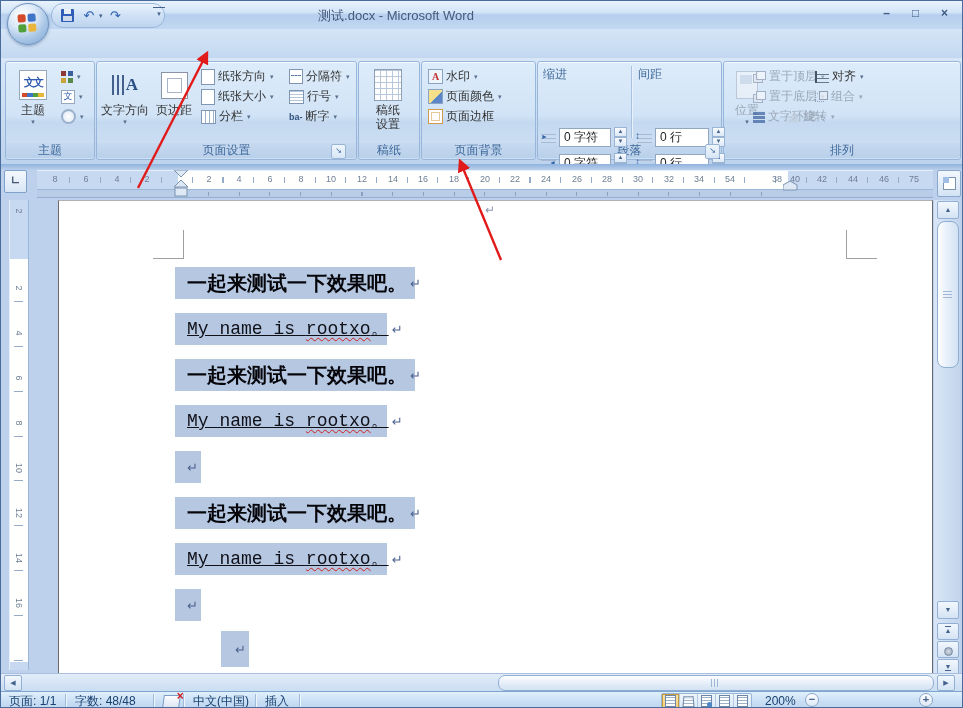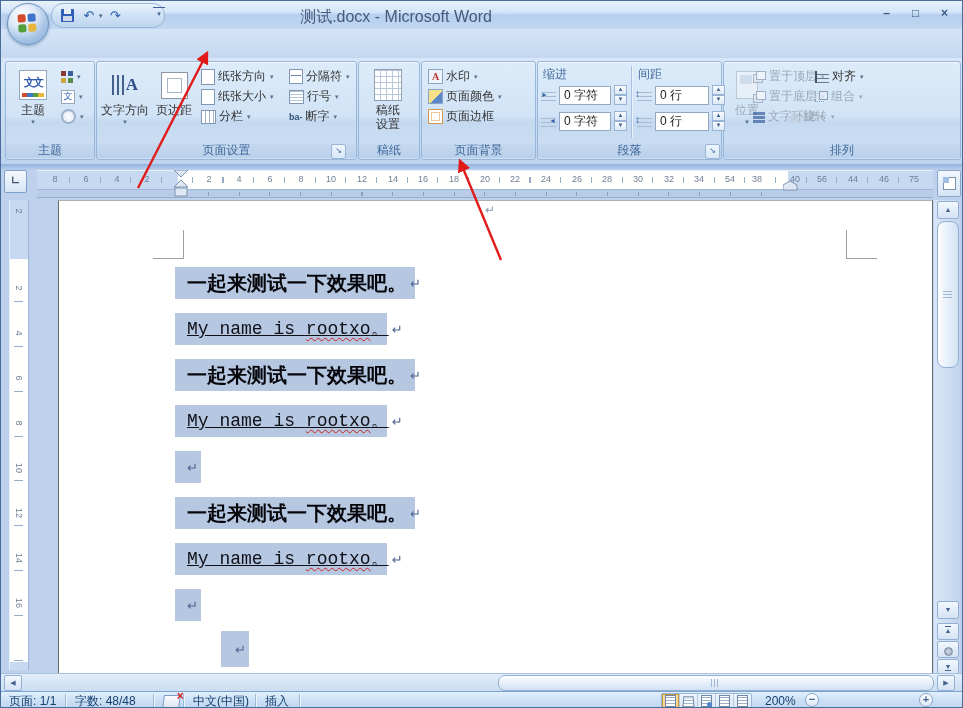--- a/index.html
+++ b/index.html
@@ -19,21 +19,21 @@
   #orblogo i:nth-child(3){background:#52a03c;}#orblogo i:nth-child(4){background:#e8b63c;}
   #qat{left:50px;top:2px;height:23px;width:100px;border-radius:12px;
     background:linear-gradient(#eaf3fd,#cfe1f5 50%,#bed5ef);border:1px solid #9ab6db;
     display:flex;align-items:center;padding:0 6px;gap:4px;}
   .qbtn{width:18px;height:18px;display:flex;align-items:center;justify-content:center;font-size:13px;color:#2f63b0;}
   .floppy{width:13px;height:13px;background:#2e5eb8;border-radius:1px;position:relative;}
   .floppy:before{content:"";position:absolute;left:3px;top:0;width:7px;height:5px;background:#e8eef6;}
   .floppy:after{content:"";position:absolute;left:2px;bottom:1px;width:9px;height:5px;background:#cdd9ea;}
   .qdd{font-size:7px;color:#44628c;margin-left:-3px;}
   #qatmore{left:152px;top:6px;width:12px;height:14px;color:#44628c;font-size:7px;text-align:center;border-top:1px solid #44628c;line-height:12px;}
-  #title{left:0;top:6px;width:790px;text-align:center;font-size:16px;color:#44597c;}
+  #title{left:0;top:6px;width:790px;text-align:center;font-size:13px;color:#44597c;}
   #wincontrols{right:6px;top:4px;display:flex;gap:2px;}
   .tbtn{width:27px;height:18px;text-align:center;font-size:12px;line-height:17px;color:#3c5a84;font-weight:bold;}
   
   #tabrow{left:0;top:28px;width:963px;height:29px;
     background:linear-gradient(#d5e5f7,#c3d8f0);border-bottom:1px solid #9cbbe0;}
   #docicon{left:56px;top:33px;width:14px;height:18px;background:#fff;border:1px solid #6888b0;
     font:bold 9px/16px "Liberation Sans",sans-serif;color:#2b5797;text-align:center;}
   .tab{position:absolute;top:30px;height:26px;line-height:26px;padding:0 12px;font-size:13px;color:#15428b;text-align:center;}
   .tab.active{background:linear-gradient(#fdfeff,#f1f7fe 55%,#e2edfa);border:1px solid #8fb0dd;border-bottom:none;
     border-radius:3px 3px 0 0;top:29px;height:28px;}
@@ -53,21 +53,21 @@
   .bigbtn .bicon{height:36px;display:flex;align-items:center;justify-content:center;margin-top:2px;}
   .bigbtn .blbl{line-height:14px;}
   .bigbtn .bdd{font-size:7px;color:#58718f;line-height:9px;}
   .srow{position:absolute;height:19px;display:flex;align-items:center;gap:3px;font-size:12px;color:#333;white-space:nowrap;}
   .dd{font-size:7px;color:#58718f;margin-left:1px;}
   .dis,.dis .dd{color:#9aa7b8;}
   .dlg{position:absolute;width:13px;height:13px;border:1px solid #9ab4d6;border-radius:2px;
     color:#3f6899;font-size:8px;line-height:11px;text-align:center;background:linear-gradient(#eef5fc,#d8e7f6);}
   .vdiv{position:absolute;width:1px;background:#aac2e0;box-shadow:1px 0 0 #e8f1fa;}
   .sublbl{position:absolute;font-size:12px;color:#3f6899;}
-  .spinwrap{position:absolute;display:flex;align-items:center;gap:3px;}
+  .spinwrap{position:absolute;display:flex;align-items:center;gap:3px;margin-top:42px;}
   .spinbox{height:15px;border:1px solid #91a7c2;background:#fff;font-size:12px;color:#222;padding:1px 4px;line-height:14px;}
   .spinarr{display:flex;flex-direction:column;}
   .spinarr i{font-style:normal;font-size:6px;line-height:7px;width:11px;height:8px;text-align:center;color:#44628c;
     background:linear-gradient(#f8fbfe,#dde9f6);border:1px solid #9ab4d6;}
   
   .ic{display:inline-block;flex:none;}
   .ic-theme{width:26px;height:28px;background:#fff;border:1px solid #98a8bc;position:relative;
     font:bold 11px/22px "Liberation Sans",sans-serif;color:#2f5bb0;text-align:center;letter-spacing:-2px;}
   .ic-theme:after{content:"";position:absolute;left:2px;right:2px;bottom:2px;height:4px;
     background:linear-gradient(90deg,#d44a2a 0 25%,#3f74c8 0 50%,#52a03c 0 75%,#e8b63c 0);}
@@ -444,23 +444,23 @@
       <span class="rnum" style="left: 453px;">18</span>
       <span class="rnum" style="left: 484px;">20</span>
       <span class="rnum" style="left: 514px;">22</span>
       <span class="rnum" style="left: 545px;">24</span>
       <span class="rnum" style="left: 576px;">26</span>
       <span class="rnum" style="left: 606px;">28</span>
       <span class="rnum" style="left: 637px;">30</span>
       <span class="rnum" style="left: 668px;">32</span>
       <span class="rnum" style="left: 698px;">34</span>
       <span class="rnum" style="left: 729px;">54</span>
-      <span class="rnum" style="left: 756px;">38</span>
+      <span class="rnum" style="left: 776px;">38</span>
       <span class="rnum" style="left: 794px;">40</span>
-      <span class="rnum" style="left: 821px;">56</span>
+      <span class="rnum" style="left: 821px;">42</span>
       <span class="rnum" style="left: 852px;">44</span>
       <span class="rnum" style="left: 883px;">46</span>
       <span class="rnum" style="left: 913px;">75</span>
     </div>
   <svg class="ab" style="left:171px;top:169px" width="20" height="29">
     <polygon points="2,0 16,0 9,7" fill="#dfe9f6" stroke="#7a93ae"></polygon>
     <polygon points="9,10 16,17 2,17" fill="#dfe9f6" stroke="#7a93ae"></polygon>
     <rect x="3" y="18" width="12" height="8" fill="#dfe9f6" stroke="#7a93ae"></rect>
   </svg>
   <svg class="ab" style="left:782px;top:180px" width="15" height="11">

